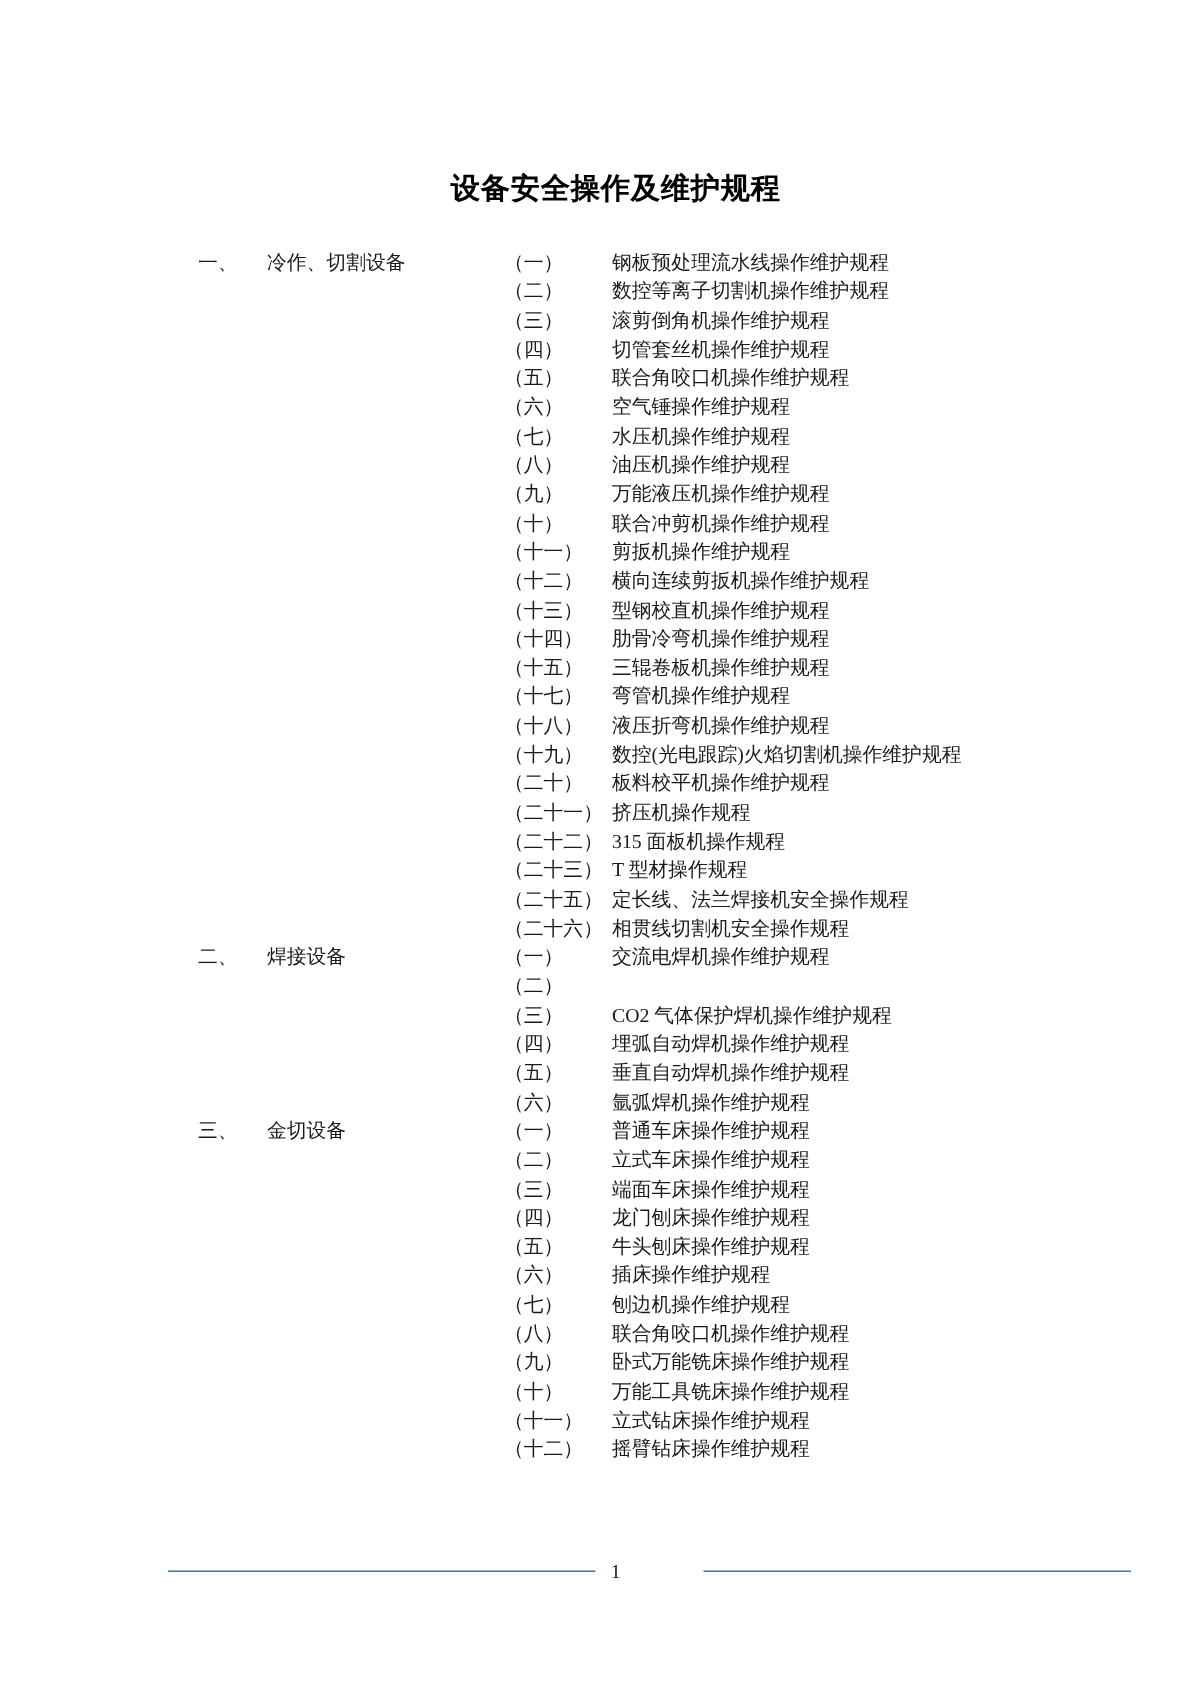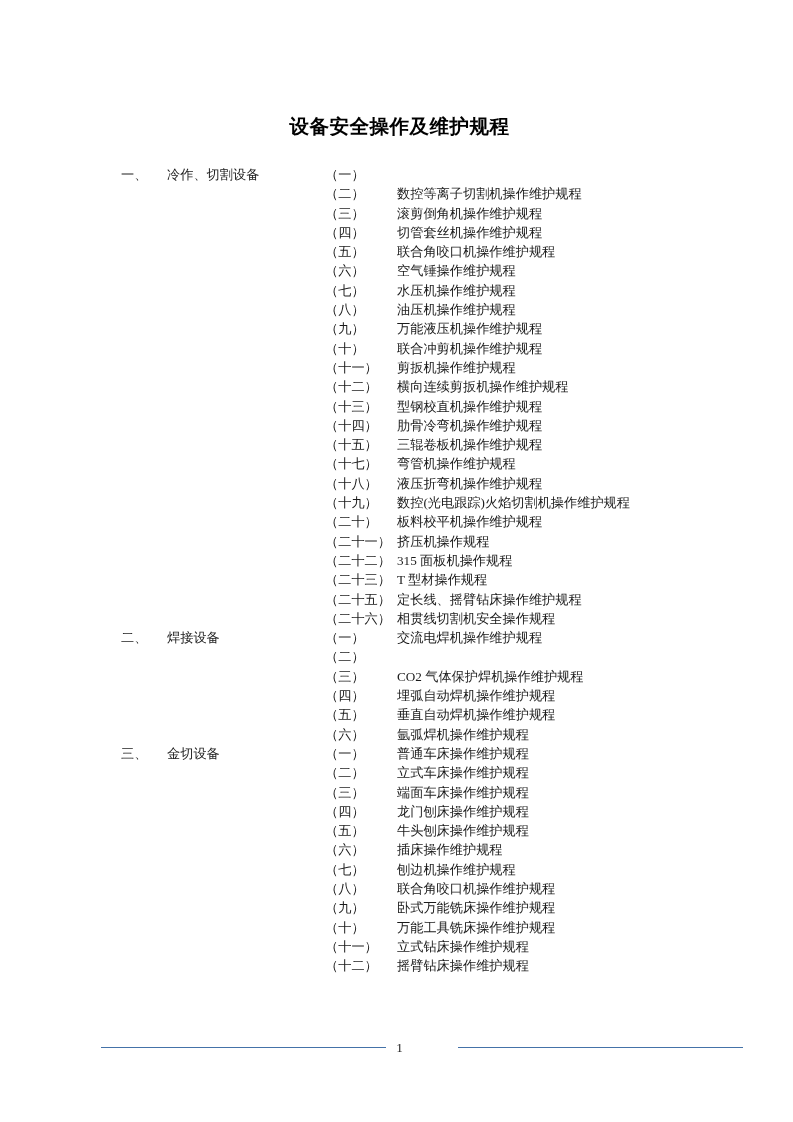--- a/index.html
+++ b/index.html
@@ -11,21 +11,21 @@
     width: 793px;
     height: 1122px;
     position: relative;
     font-family: "Liberation Serif", "DejaVu Serif", serif;
     color: #000000;
     overflow: hidden;
   }
 
   .page {
     position: absolute;
-    left: 3px; top: 0;
+    left: 14px; top: 0;
     width: 708px;
     height: 1122px;
   }
 
   
   .doc-title {
     position: absolute;
     left: 0;
     top: 113px;
     width: 793px;
@@ -117,20 +117,21 @@
 
 <div class="page">
 
   <div class="doc-title">设备安全操作及维护规程</div>
 
   <div class="content">
       <div class="row">
         <span class="sec-num">一、</span>
         <span class="sec-name">冷作、切割设备</span>
         <span class="item-num">（一）</span>
+        <span class="item-title">钢板预处理流水线操作维护规程</span>
       </div>
       <div class="row">
         <span class="item-num">（二）</span>
         <span class="item-title">数控等离子切割机操作维护规程</span>
       </div>
       <div class="row">
         <span class="item-num">（三）</span>
         <span class="item-title">滚剪倒角机操作维护规程</span>
       </div>
       <div class="row">
@@ -204,21 +205,21 @@
       <div class="row">
         <span class="item-num">（二十二）</span>
         <span class="item-title">315 面板机操作规程</span>
       </div>
       <div class="row">
         <span class="item-num">（二十三）</span>
         <span class="item-title">T 型材操作规程</span>
       </div>
       <div class="row">
         <span class="item-num">（二十五）</span>
-        <span class="item-title">定长线、摇臂钻床操作维护规程</span>
+        <span class="item-title">定长线、法兰焊接机安全操作规程</span>
       </div>
       <div class="row">
         <span class="item-num">（二十六）</span>
         <span class="item-title">相贯线切割机安全操作规程</span>
       </div>
       <div class="row">
         <span class="sec-num">二、</span>
         <span class="sec-name">焊接设备</span>
         <span class="item-num">（一）</span>
         <span class="item-title">交流电焊机操作维护规程</span>

